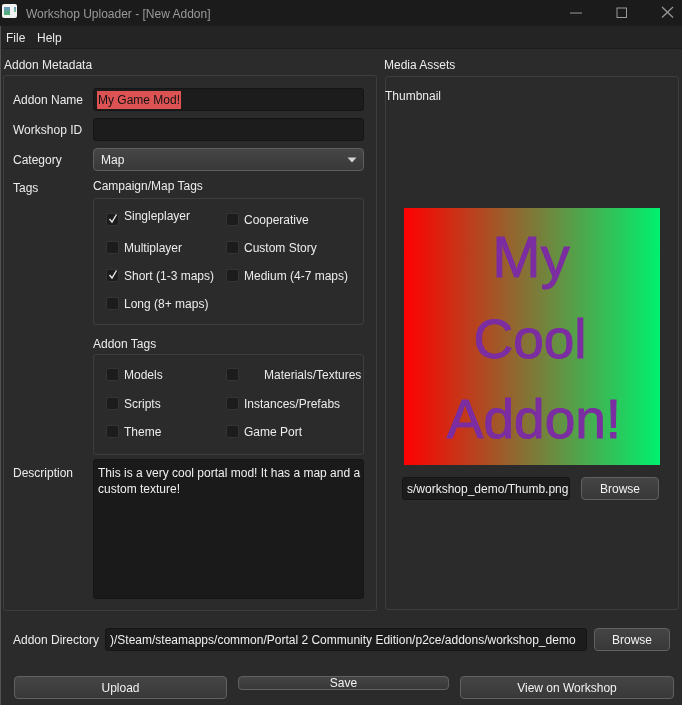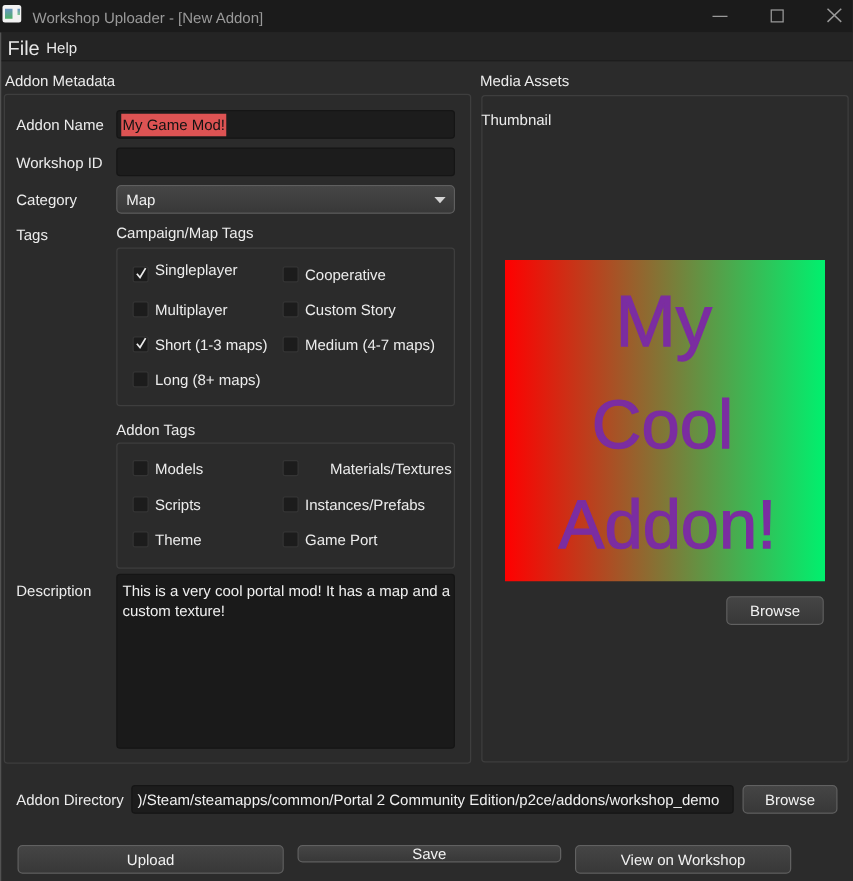--- a/index.html
+++ b/index.html
@@ -26,21 +26,21 @@
   <div class="abs" style="left:26px;top:7px;color:#9a9a9a;font-size:12px;">Workshop Uploader - [New Addon]</div>
 
   <svg class="abs" style="left:560px;top:0;" width="122" height="26" viewBox="0 0 122 26">
     <line x1="10" y1="13" x2="22" y2="13" stroke="#9a9a9a" stroke-width="1"></line>
     <rect x="57" y="8" width="9.5" height="9.5" fill="none" stroke="#9a9a9a" stroke-width="1"></rect>
     <line x1="102" y1="7" x2="113" y2="17.5" stroke="#9a9a9a" stroke-width="1.2"></line>
     <line x1="113" y1="7" x2="102" y2="17.5" stroke="#9a9a9a" stroke-width="1.2"></line>
   </svg>
 
   <div class="abs" style="left:0;top:26px;width:682px;height:23px;background:#242424;border-bottom:1px solid #1d1d1d;"></div>
-  <div class="abs" style="left:6px;top:31px;color:#e8e8e8;font-size:16px;text-align:center;">File</div>
+  <div class="abs" style="left:6px;top:31px;color:#e8e8e8;font-size:12px;text-align:center;">File</div>
   <div class="abs" style="left:37px;top:31px;color:#e8e8e8;font-size:12px;">Help</div>
 
   <div class="abs" style="left:0;top:26px;width:1px;height:679px;background:#525252;"></div>
 
   <div class="lbl" style="left:4px;top:58px;">Addon Metadata</div>
   <div class="gbox" style="left:3px;top:75px;width:374px;height:536px;"></div>
 
   <div class="lbl" style="left:13px;top:93px;">Addon Name</div>
   <div class="input" style="left:93px;top:88px;width:271px;height:23px;">
     <span style="position:absolute;left:3px;top:2px;background:#dd5353;color:#131313;padding:0 1px;line-height:18px;">My Game Mod!</span>
@@ -112,24 +112,27 @@
   <div class="gbox" style="left:385px;top:76px;width:294px;height:534px;"></div>
   <div class="lbl" style="left:385px;top:89px;width:236px;text-align:left;">Thumbnail</div>
 
   <div class="abs" style="left:404px;top:208px;width:256px;height:257px;background:linear-gradient(90deg,#ff0000,#00f06e);"></div>
   <svg class="abs" style="left:404px;top:208px;" width="256" height="257">
     <text x="127" y="69" text-anchor="middle" font-family="Liberation Sans" font-size="58" fill="#7b2da1" stroke="#7b2da1" stroke-width="1">My</text>
     <text x="126" y="150" text-anchor="middle" font-family="Liberation Sans" font-size="55" fill="#7b2da1" stroke="#7b2da1" stroke-width="1">Cool</text>
     <text x="130" y="230" text-anchor="middle" font-family="Liberation Sans" font-size="55" fill="#7b2da1" stroke="#7b2da1" stroke-width="1">Addon!</text>
   </svg>
 
+  <div class="input" style="left:402px;top:477px;width:168px;height:23px;">
+    <span style="position:absolute;left:4px;top:4px;">s/workshop_demo/Thumb.png</span>
+  </div>
   <div class="btn" style="left:581px;top:477px;width:78px;height:23px;">Browse</div>
 
   <div class="lbl" style="left:13px;top:633px;">Addon Directory</div>
   <div class="input" style="left:105px;top:628px;width:482px;height:23px;">
     <span style="position:absolute;left:4px;top:4px;white-space:nowrap;">)/Steam/steamapps/common/Portal 2 Community Edition/p2ce/addons/workshop_demo</span>
   </div>
   <div class="btn" style="left:594px;top:628px;width:76px;height:23px;">Browse</div>
 
   <div class="btn" style="left:14px;top:676px;width:213px;height:23px;">Upload</div>
   <div class="btn" style="left:238px;top:676px;width:211px;height:14px;">Save</div>
-  <div class="btn" style="left:460px;top:676px;width:173px;height:23px;">View on Workshop</div>
+  <div class="btn" style="left:460px;top:676px;width:214px;height:23px;">View on Workshop</div>
 </div>
 
 </body></html>

